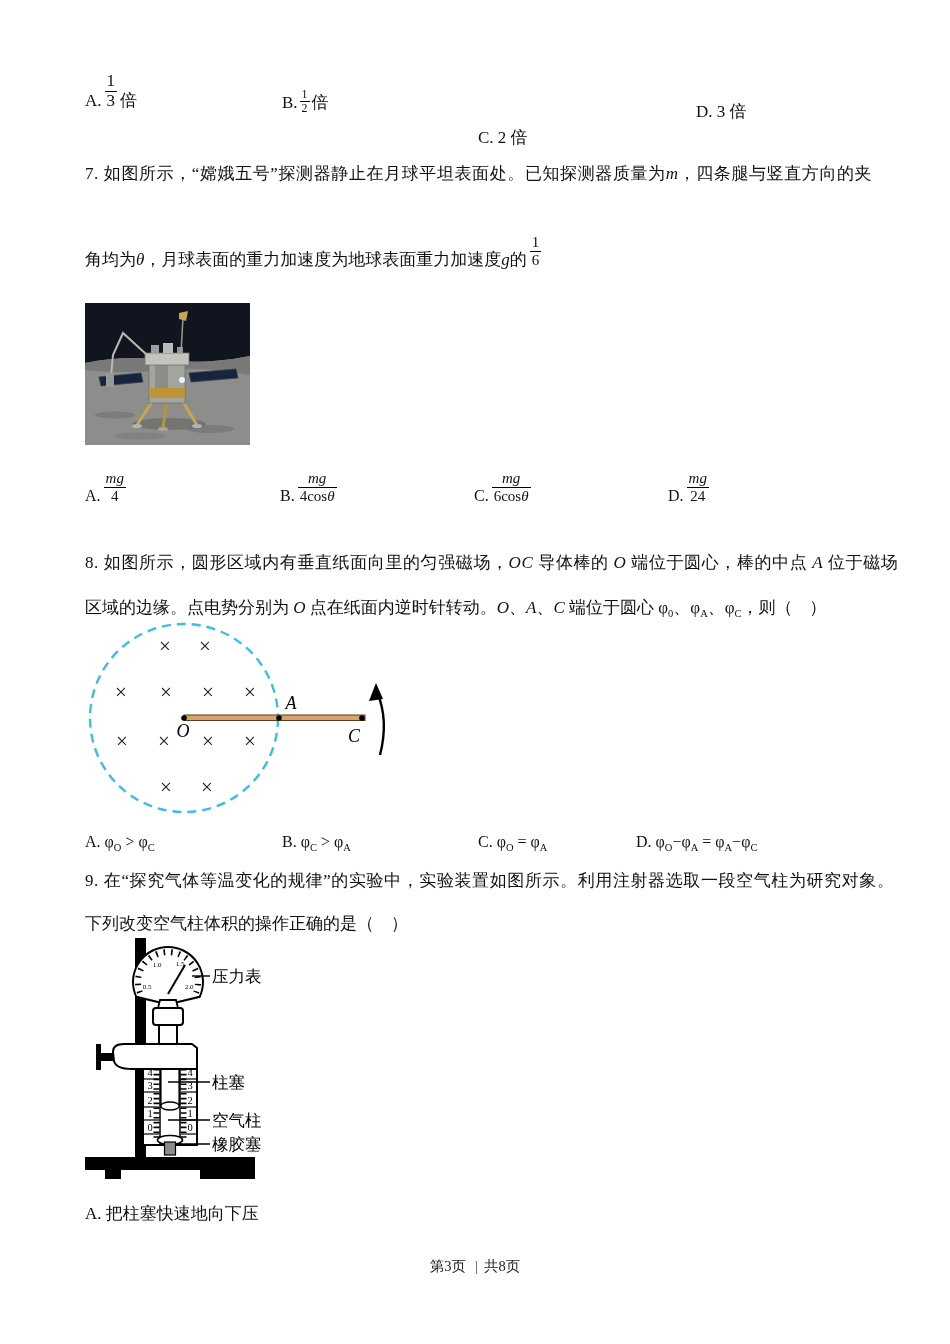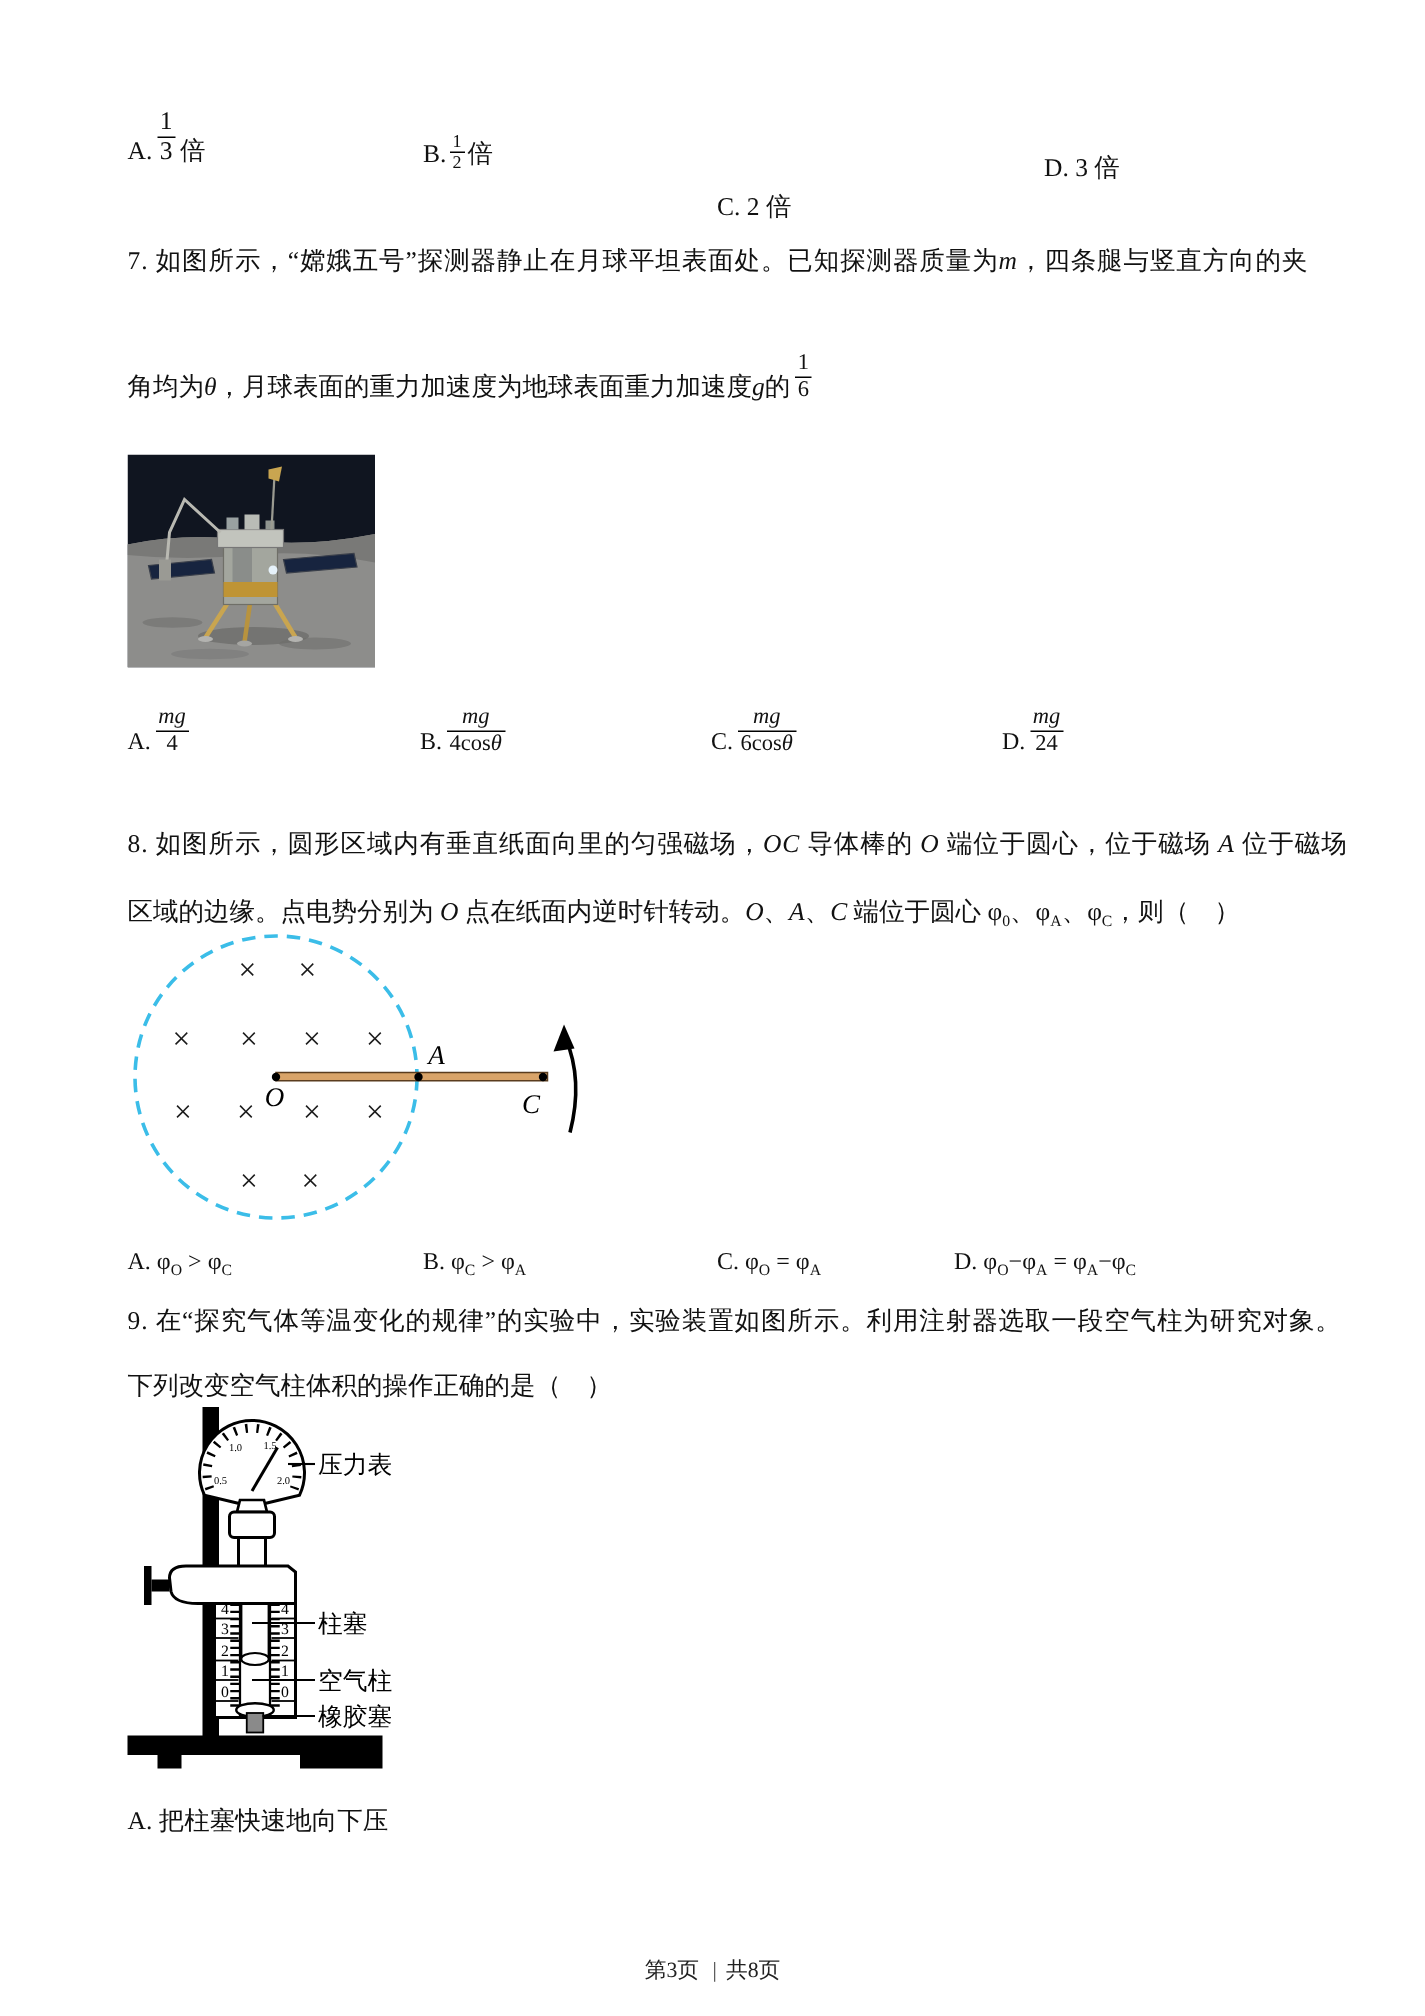--- a/index.html
+++ b/index.html
@@ -85,21 +85,21 @@
     <span>B.</span><span class="fr fr15"><i class="n">mg</i><span class="d"><span>4cos</span><i>θ</i></span></span>
   </div>
   <div class="abs opt" style="left:474px;top:470px;">
     <span>C.</span><span class="fr fr15"><i class="n">mg</i><span class="d"><span>6cos</span><i>θ</i></span></span>
   </div>
   <div class="abs opt" style="left:668px;top:470px;">
     <span>D.</span><span class="fr fr15"><i class="n">mg</i><span class="d">24</span></span>
   </div>
 
   <p class="abs t ls" style="left:85px;top:552px;">
-    <span>8. 如图所示，圆形区域内有垂直纸面向里的匀强磁场，</span><i>OC</i><span> 导体棒的 </span><i>O</i><span> 端位于圆心，位于磁场 </span><i>A</i><span> 位于磁场</span>
+    <span>8. 如图所示，圆形区域内有垂直纸面向里的匀强磁场，</span><i>OC</i><span> 导体棒的 </span><i>O</i><span> 端位于圆心，棒的中点 </span><i>A</i><span> 位于磁场</span>
   </p>
   <p class="abs t" style="left:85px;top:597px;">
     <span>区域的边缘。点电势分别为 </span><i>O</i><span> 点在纸面内逆时针转动。</span><i>O</i><span>、</span><i>A</i><span>、</span><i>C</i><span> 端位于圆心 </span><span>φ</span><sub>0</sub><span>、</span><span>φ</span><sub>A</sub><span>、</span><span>φ</span><sub>C</sub><span>，则（　）</span>
   </p>
 
   <svg class="abs" style="left:75px;top:622px;" width="330" height="198" viewBox="0 0 330 198">
     <circle cx="109" cy="96" r="94" fill="none" stroke="#3bbde8" stroke-width="2.4" stroke-dasharray="9 6"></circle>
     <g fill="#1a1a1a" font-size="21" text-anchor="middle">
       <text x="90" y="31">×</text>
       <text x="130" y="31">×</text>
@@ -206,17 +206,17 @@
     <line x1="88" y1="146" x2="130" y2="146" stroke="#000" stroke-width="1.4"></line>
     <text x="132" y="152" font-size="16.5">柱塞</text>
     <line x1="88" y1="184" x2="130" y2="184" stroke="#000" stroke-width="1.4"></line>
     <text x="132" y="190" font-size="16.5">空气柱</text>
     <line x1="95" y1="208" x2="130" y2="208" stroke="#000" stroke-width="1.4"></line>
     <text x="132" y="214" font-size="16.5">橡胶塞</text>
   </svg>
 
   <p class="abs t" style="left:85px;top:1203px;">A. 把柱塞快速地向下压</p>
 
-  <div class="abs footer" style="top:1304px;">
+  <div class="abs footer" style="top:1257px;">
     <span>第3页</span><span class="sep">|</span><span>共8页</span>
   </div>
 
 </div>
 
 </body></html>

